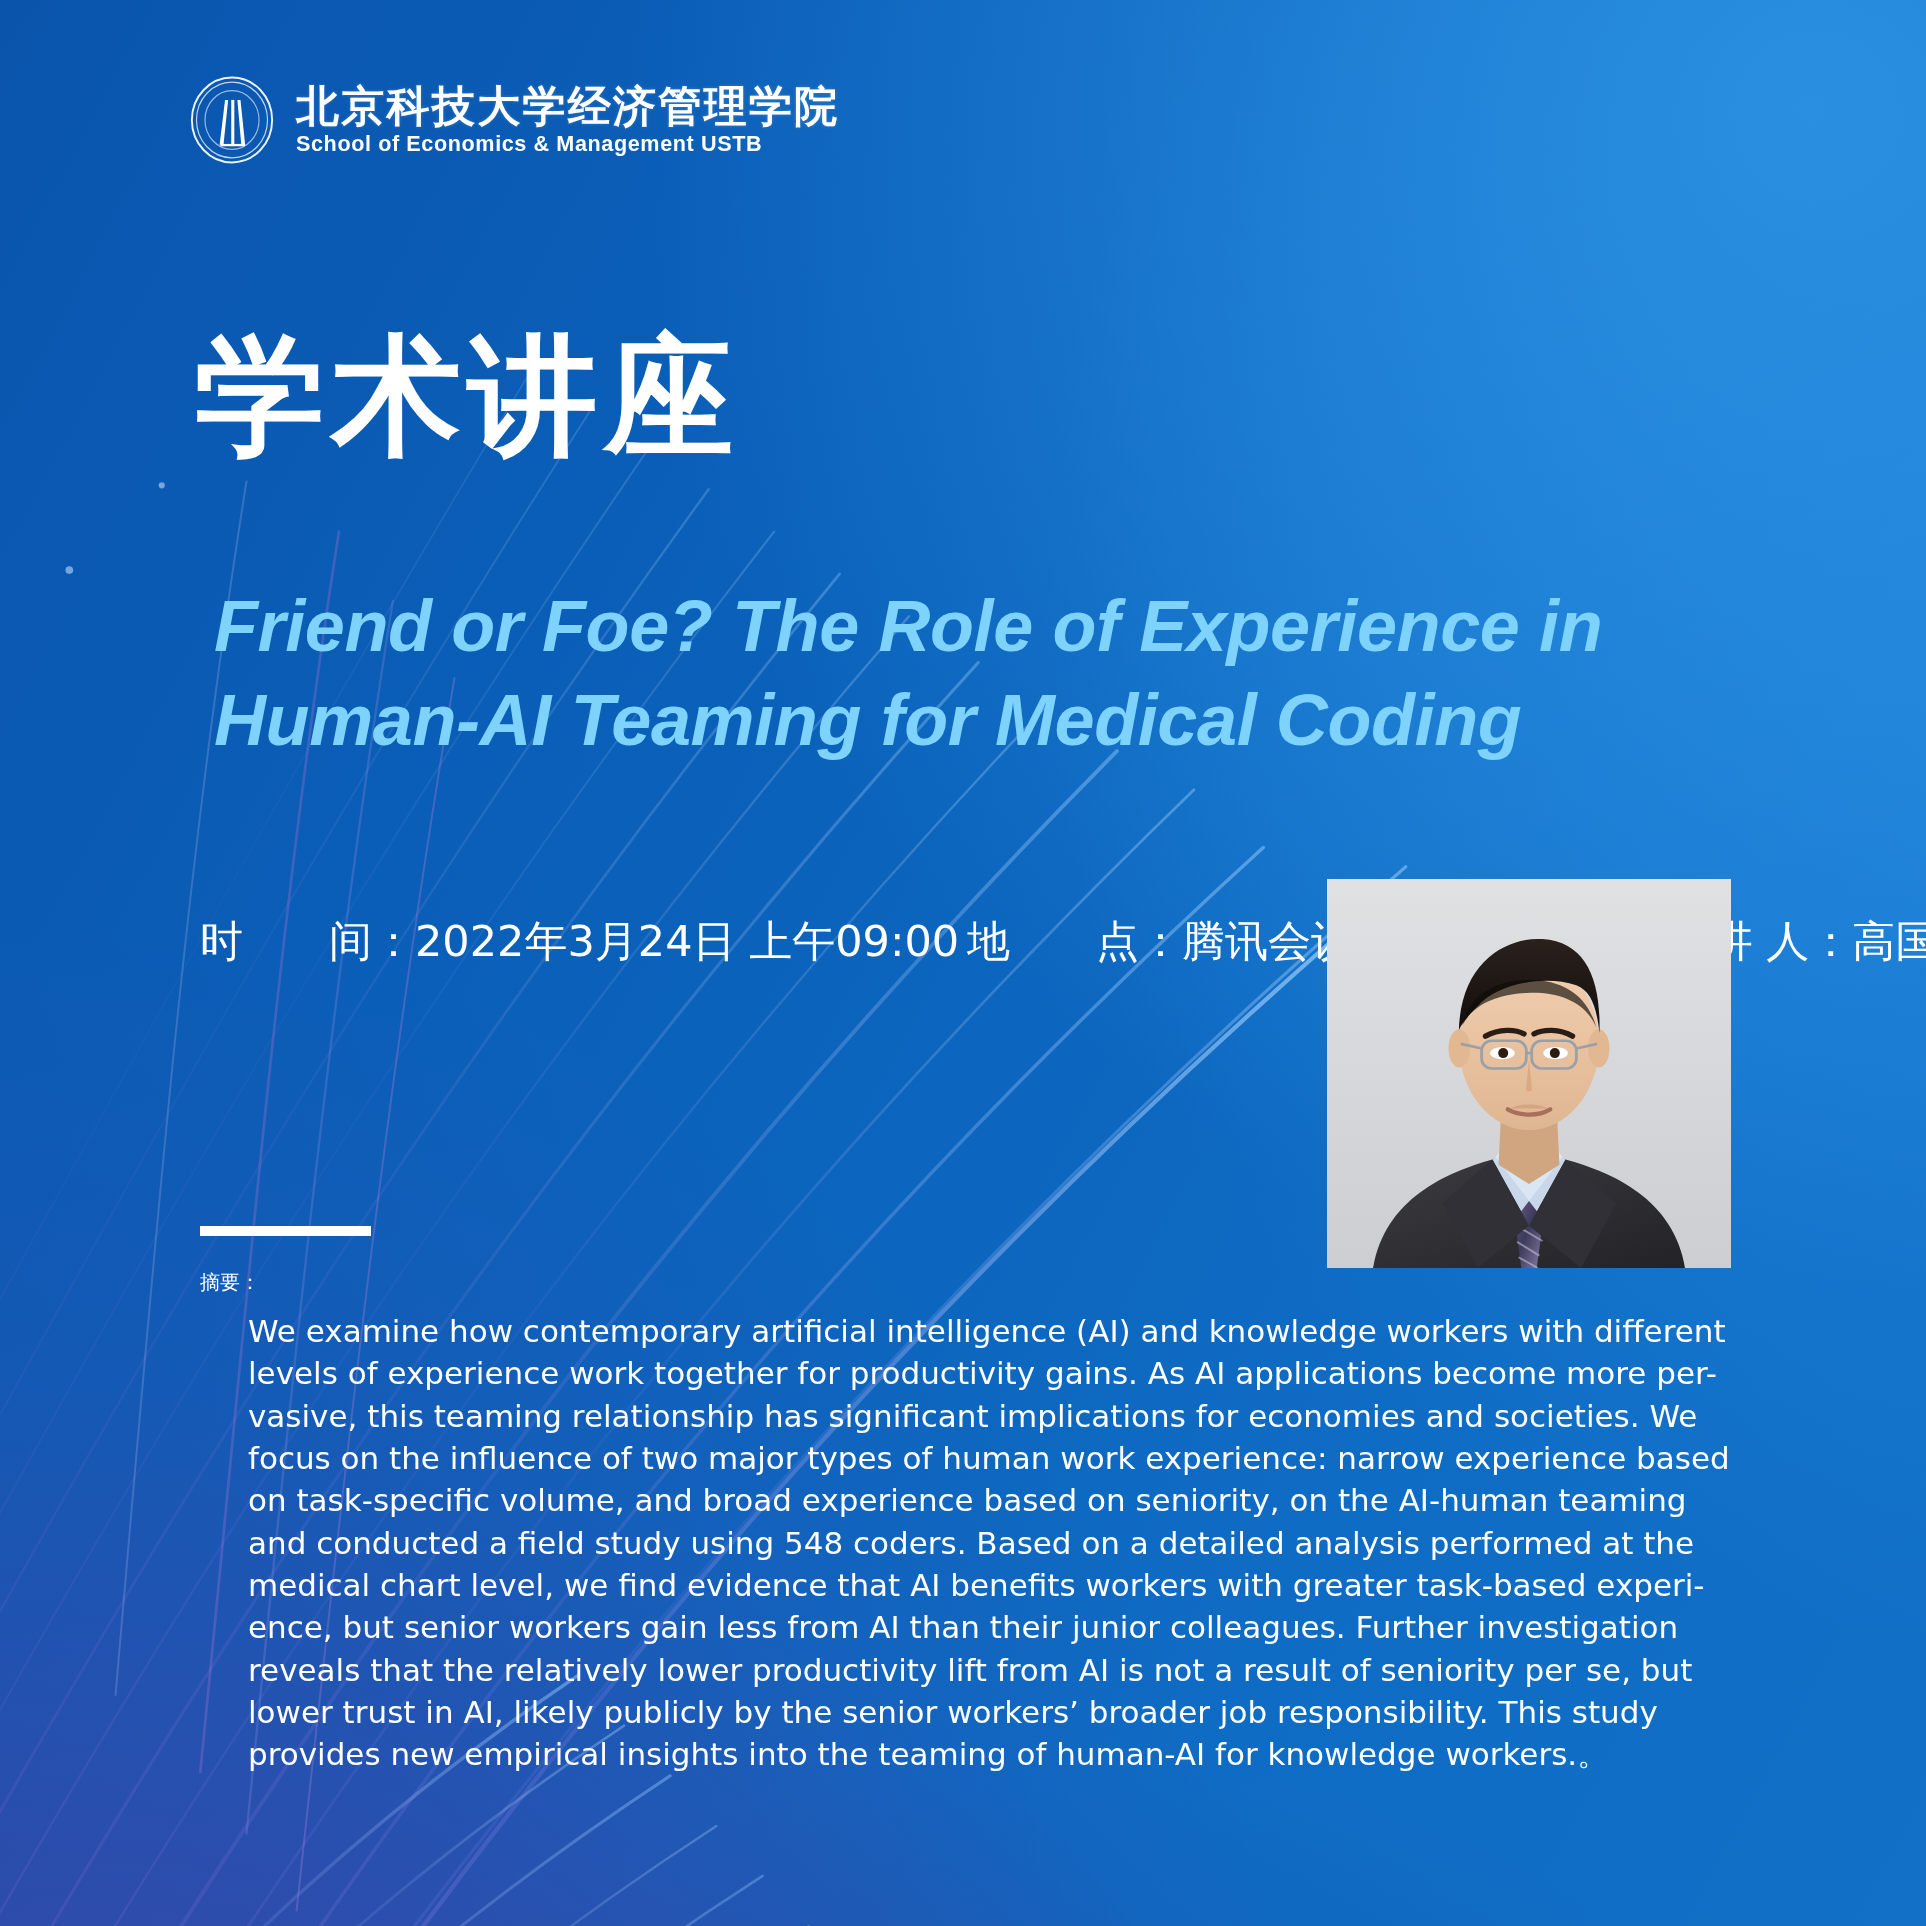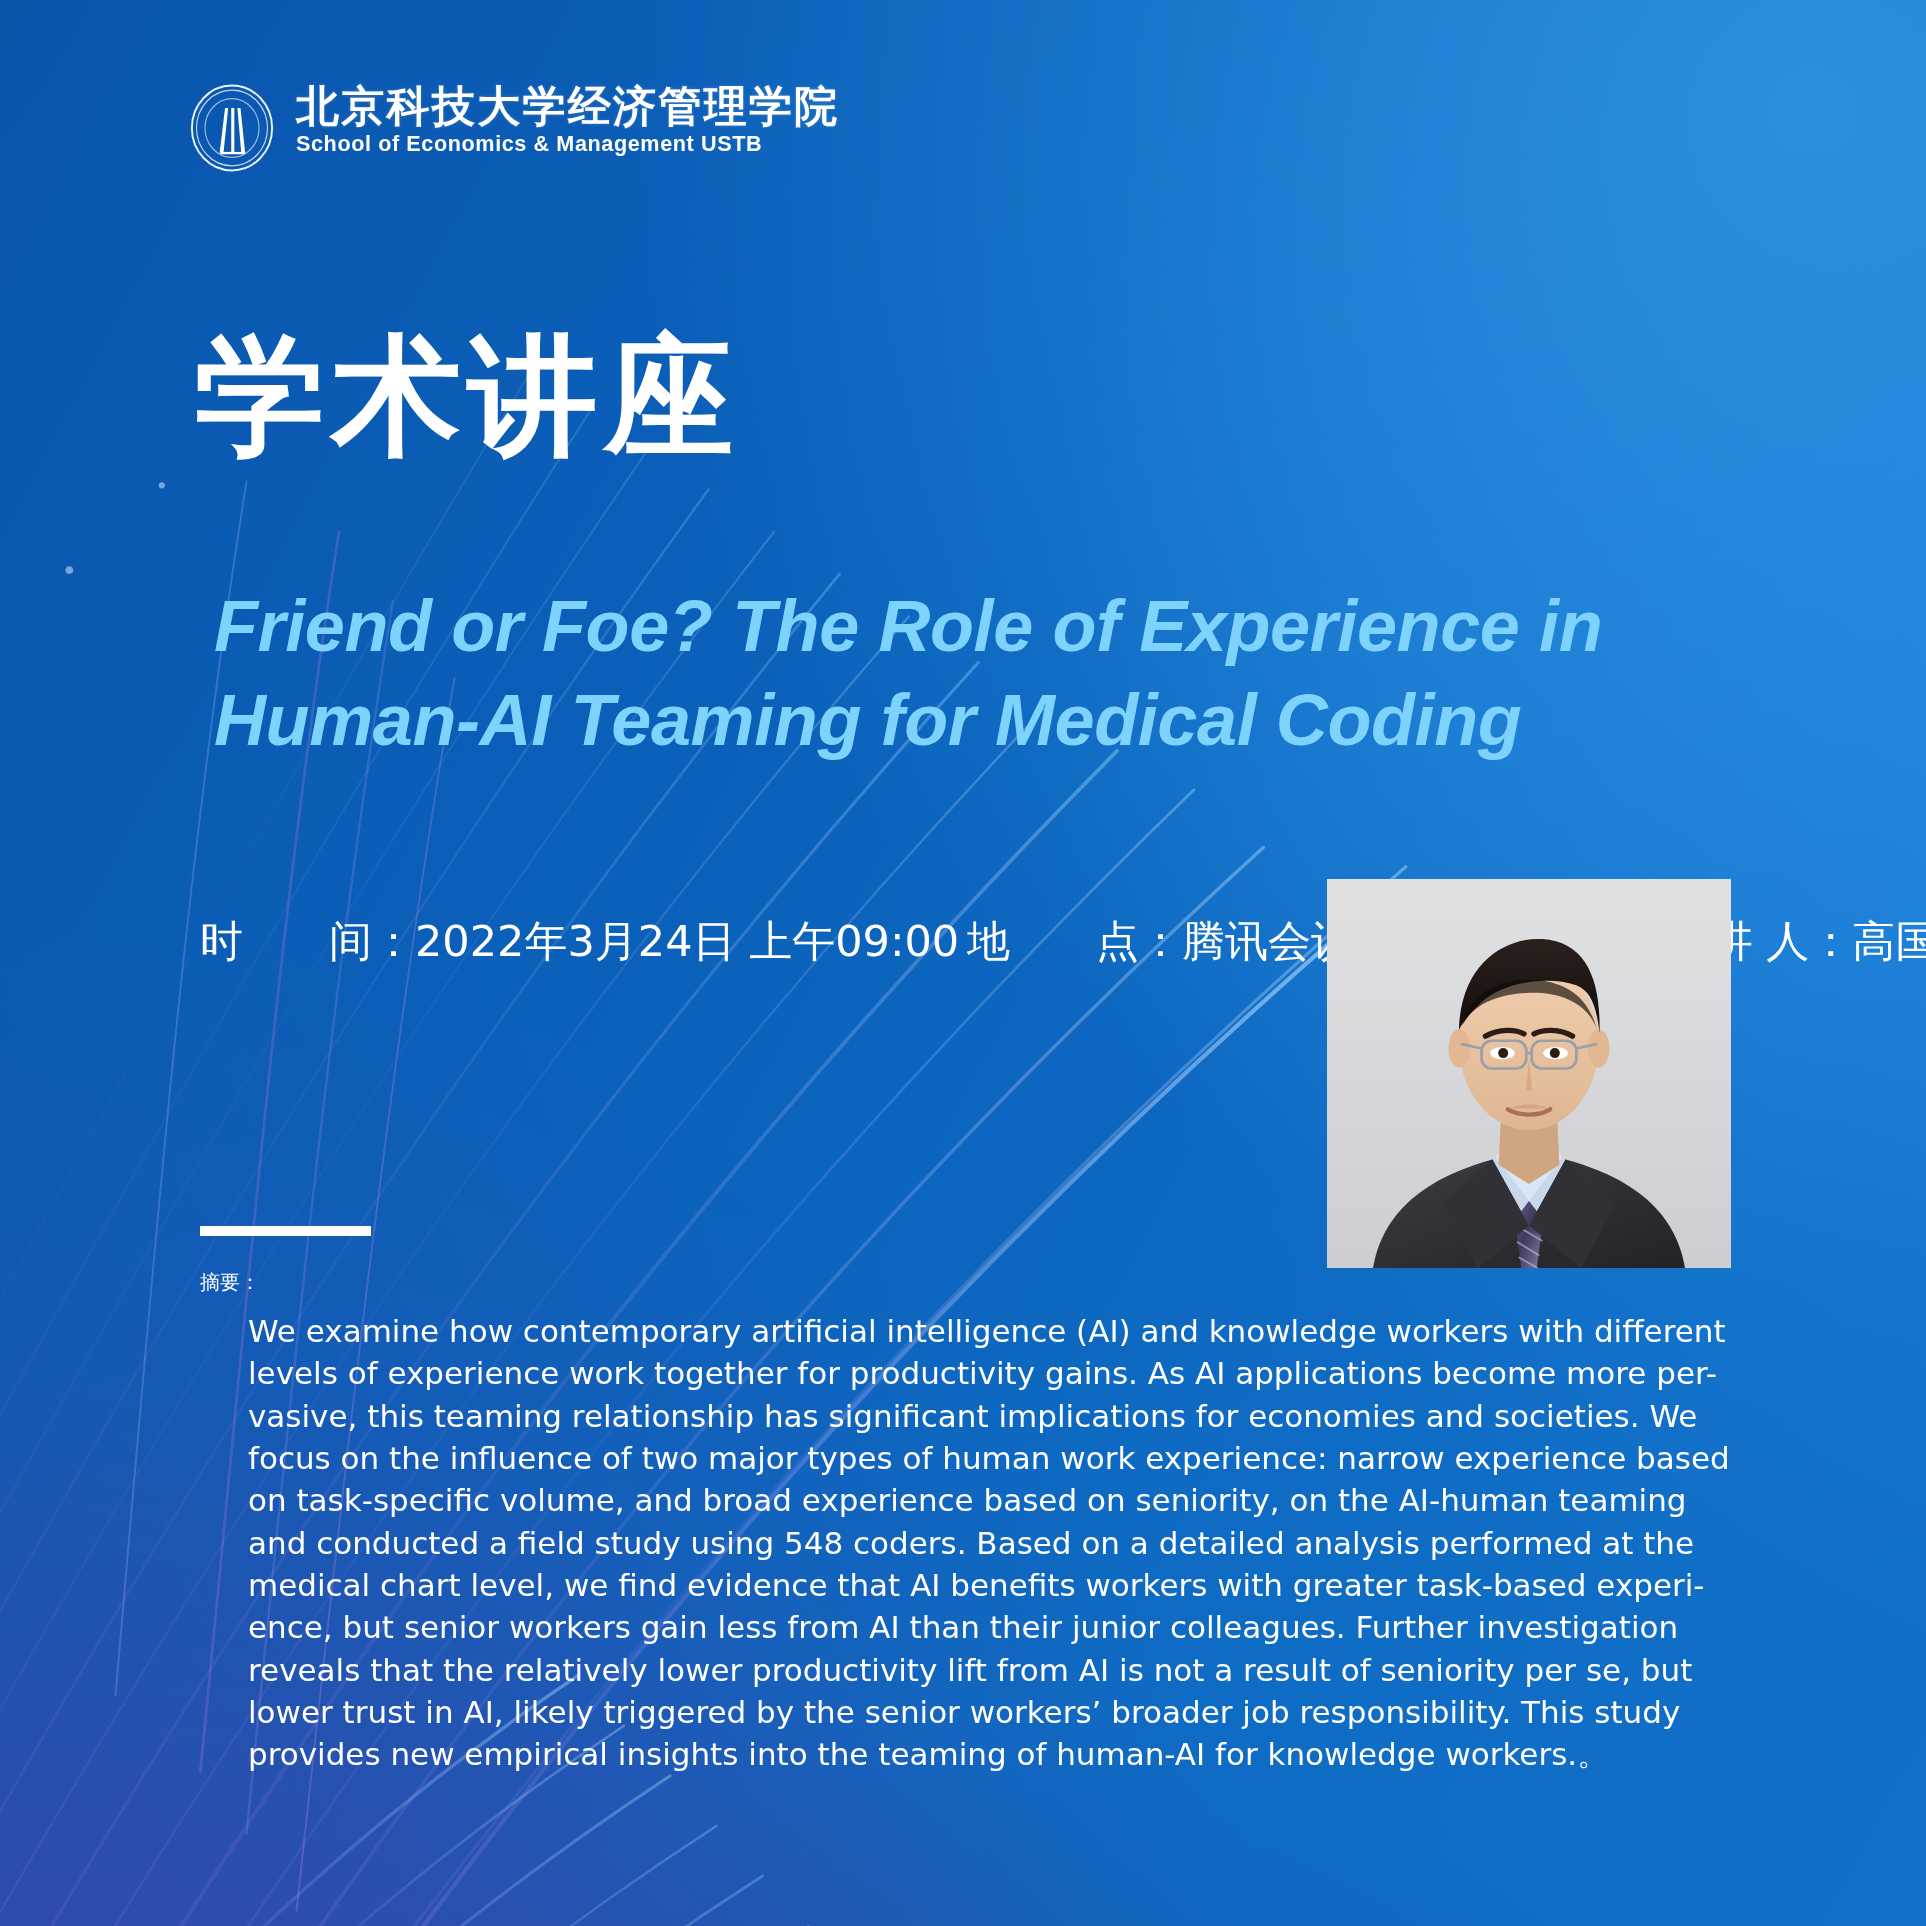--- a/index.html
+++ b/index.html
@@ -24,22 +24,22 @@
       linear-gradient(118deg,#0a55ae 0%, #0b63bc 38%, #0f6cc4 62%, #1472c9 100%);
   }
   .bg-vig{
     position:absolute; inset:0;
     background:radial-gradient(130% 110% at 50% 45%, rgba(0,0,0,0) 52%, rgba(0,20,60,.30) 100%);
   }
   .bg-svg{ position:absolute; inset:0; width:100%; height:100%; }
 
   
   .sem-logo{
-    position:absolute; left:188px; top:84px;
-    display:flex; align-items:flex-start; gap:20px;
+    position:absolute; left:188px; top:76px;
+    display:flex; align-items:center; gap:20px;
   }
   .sem-seal{ width:88px; height:88px; position:relative; flex:0 0 auto;}
   .sem-seal svg{ width:100%; height:100%; display:block; }
   .sem-txt{ display:flex; flex-direction:column; gap:3.9px; }
   .sem-cn{
     font-family:"DejaVu Serif","Liberation Serif",serif;
     font-weight:700; font-size:43px; color:#ffffff;
     letter-spacing:2.3px; line-height:1.06;
     text-shadow:0 0 3.9px rgba(255,255,255,.18);
   }
@@ -323,18 +323,18 @@
   <div class="para abs-body">
     <span class="abs-line">We examine how contemporary artificial intelligence (AI) and knowledge workers with different</span>
     <span class="abs-line">levels of experience work together for productivity gains. As AI applications become more per-</span>
     <span class="abs-line">vasive, this teaming relationship has significant implications for economies and societies. We</span>
     <span class="abs-line">focus on the influence of two major types of human work experience: narrow experience based</span>
     <span class="abs-line">on task-specific volume, and broad experience based on seniority, on the AI-human teaming</span>
     <span class="abs-line">and conducted a field study using 548 coders. Based on a detailed analysis performed at the</span>
     <span class="abs-line">medical chart level, we find evidence that AI benefits workers with greater task-based experi-</span>
     <span class="abs-line">ence, but senior workers gain less from AI than their junior colleagues. Further investigation</span>
     <span class="abs-line">reveals that the relatively lower productivity lift from AI is not a result of seniority per se, but</span>
-    <span class="abs-line">lower trust in AI, likely triggered by the senior workers’   broader job responsibility. This study</span>
+    <span class="abs-line">lower trust in AI, likely publicly by the senior workers’   broader job responsibility. This study</span>
     <span class="abs-line">provides new empirical insights into the teaming of human-AI for knowledge workers.。</span>
   </div>
 
 </div>
 
 
 </body></html>

